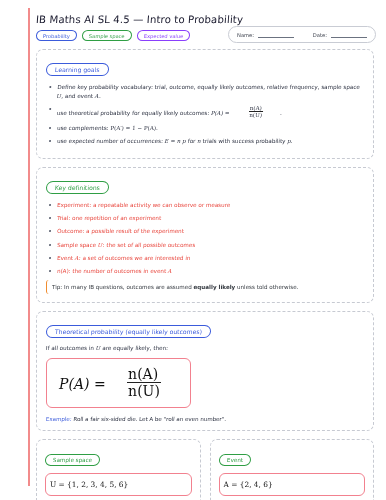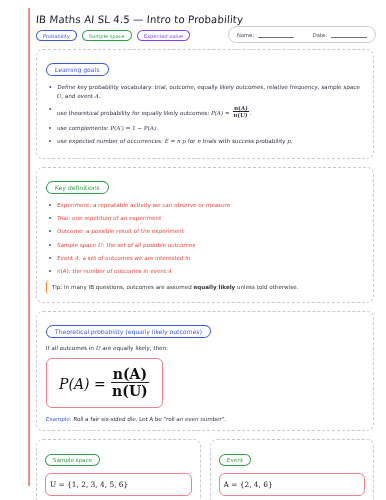--- a/index.html
+++ b/index.html
@@ -64,21 +64,21 @@
   }
   ul.goals li:before{
     content:"";position:absolute;left:3px;top:3.2px;
     width:1.8px;height:1.8px;border-radius:50%;background:#555b6b;
   }
   ul.defs li{color:#e8453c;}
 
   .mathi{font-family:"DejaVu Serif",serif;font-style:italic;}
   .mathr{font-family:"DejaVu Serif",serif;font-style:normal;}
 
-  .frac{display:inline-block;vertical-align:-0.45em;text-align:center;margin:0 1px;font-weight:bold;}
+  .frac{display:inline-block;vertical-align:-0.45em;margin:0 17px;}
   .frac .num{display:block;border-bottom:0.7px solid #222;padding:0 1px;line-height:1.15;}
   .frac .den{display:block;padding:0 1px;line-height:1.2;}
 
   .tip{
     margin-top:3px;border-left:1.6px solid #f08c2e;border-radius:3px;
     padding:3px 5px;font-size:5.6px;color:#33383f;line-height:1.5;
   }
   .tip b{font-weight:bold;}
 
   .lead{font-size:5.6px;color:#2b3040;transform:skewX(-4deg);margin:1px 0 5px 0;}

